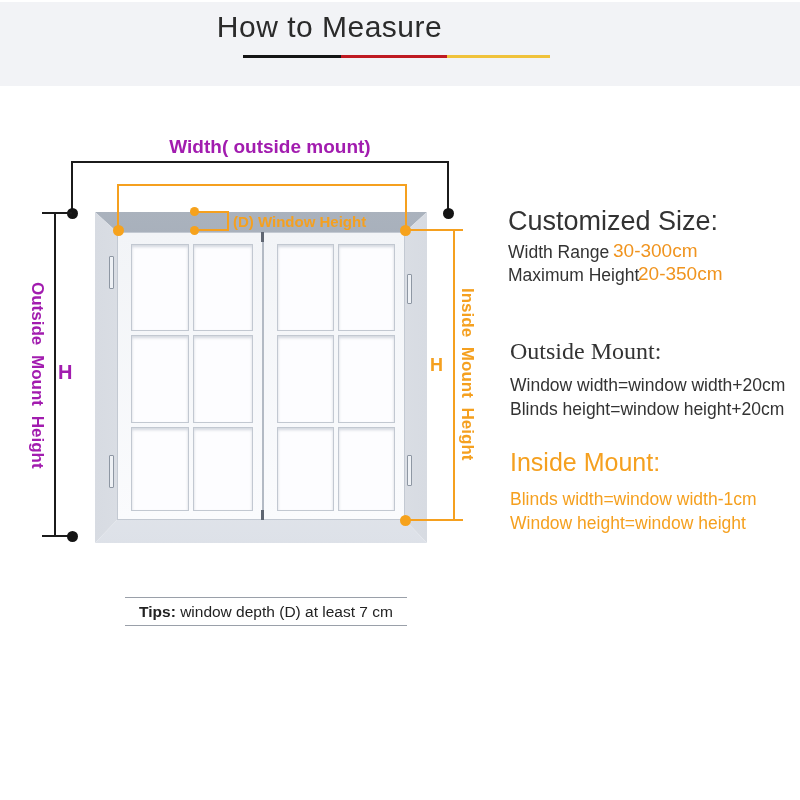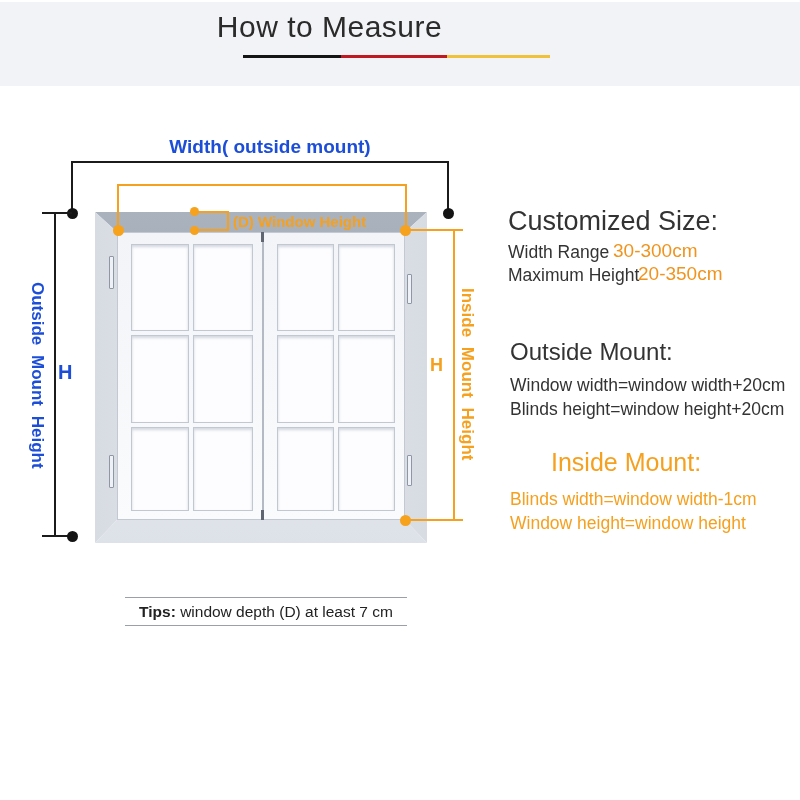--- a/index.html
+++ b/index.html
@@ -35,27 +35,27 @@
     box-shadow:inset 0 2px 3px rgba(150,160,175,.40);}
   .seam{position:absolute;left:145px;top:0;width:2px;height:288px;background:#b3bac4;}
   .seam-tick{position:absolute;left:144px;width:3px;height:10px;background:#5f6672;}
   .hinge{position:absolute;width:5px;background:#eef1f5;border:1px solid #8e97a3;border-radius:1px;box-sizing:border-box;}
   
   .mline{position:absolute;background:#1b1b1b;}
   .oline{position:absolute;background:#f5a01f;}
   .dot-black{position:absolute;width:11px;height:11px;border-radius:50%;background:#141414;}
   .dot-orange{position:absolute;width:11px;height:11px;border-radius:50%;background:#f6a21c;}
   .dot-orange.small{width:9px;height:9px;}
-  .lbl-dark{position:absolute;font-weight:bold;color:#1d4ed8;}
+  .lbl-dark{position:absolute;font-weight:bold;color:#a21caf;}
   .lbl-orange{position:absolute;font-weight:bold;color:#f5a01f;}
   .vtext{writing-mode:vertical-rl;text-orientation:mixed;text-align:center;word-spacing:5px;white-space:pre;}
   
   .h1-dark{position:absolute;font-size:27px;color:#333;}
-  .h1-orange{position:absolute;font-size:25px;color:#f5a01f;margin-left:41px;}
-  .h2-dark{position:absolute;font-size:24px;color:#333;}
+  .h1-orange{position:absolute;font-size:25px;color:#f5a01f;}
+  .h2-dark{position:absolute;font-size:24px;color:#333;font-family:Liberation Serif, serif;}
   .body-dark{position:absolute;font-size:17.5px;color:#333;}
   .body-orange{position:absolute;font-size:17.5px;color:#f5a01f;}
   .val-orange{position:absolute;font-size:19px;color:#f0941f;}
   
   .tips{position:absolute;left:125px;top:597px;width:282px;height:27px;line-height:27px;
     border-top:1px solid #9aa0a9;border-bottom:1px solid #9aa0a9;text-align:center;
     font-size:15.5px;color:#222;}
   .tips b{font-weight:bold;}
 </style>
 </head>

